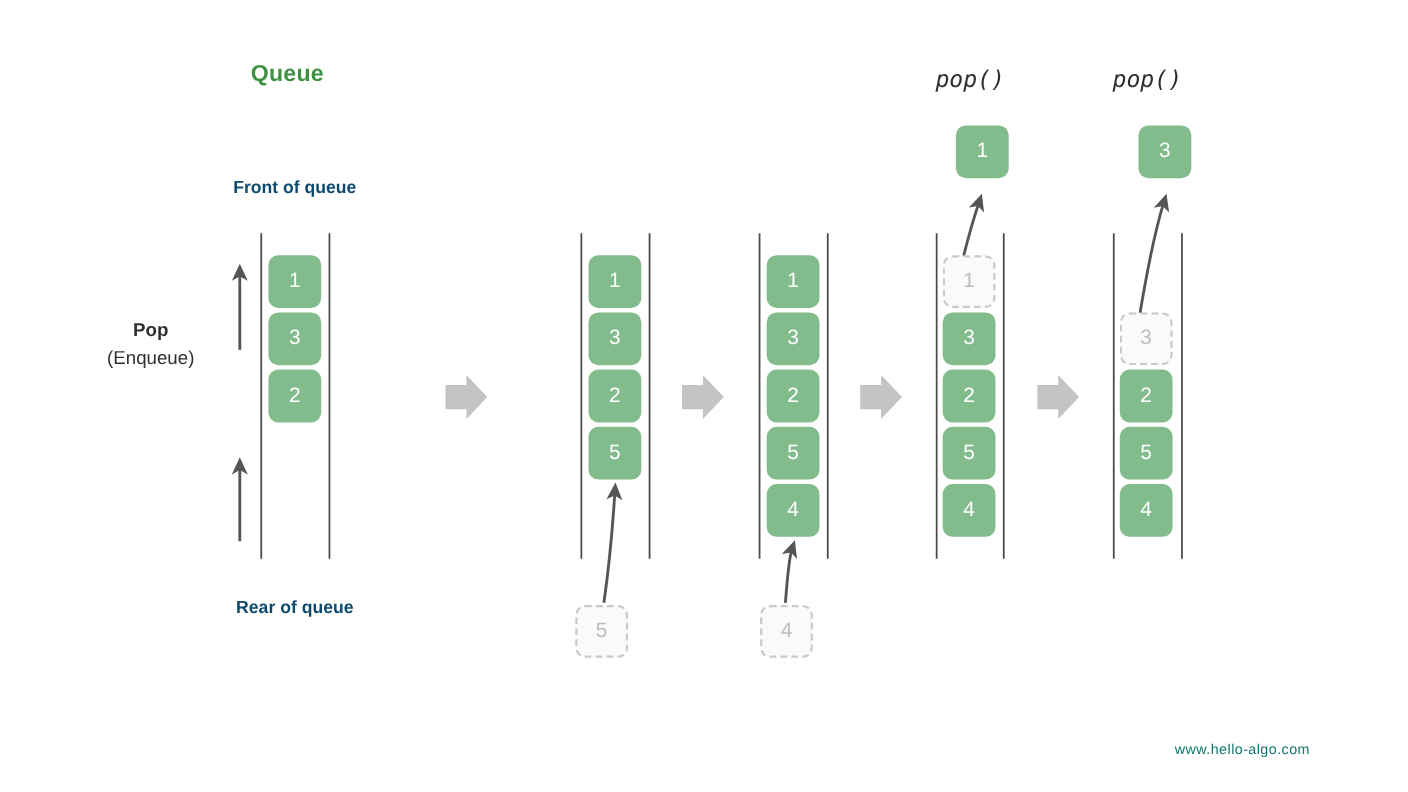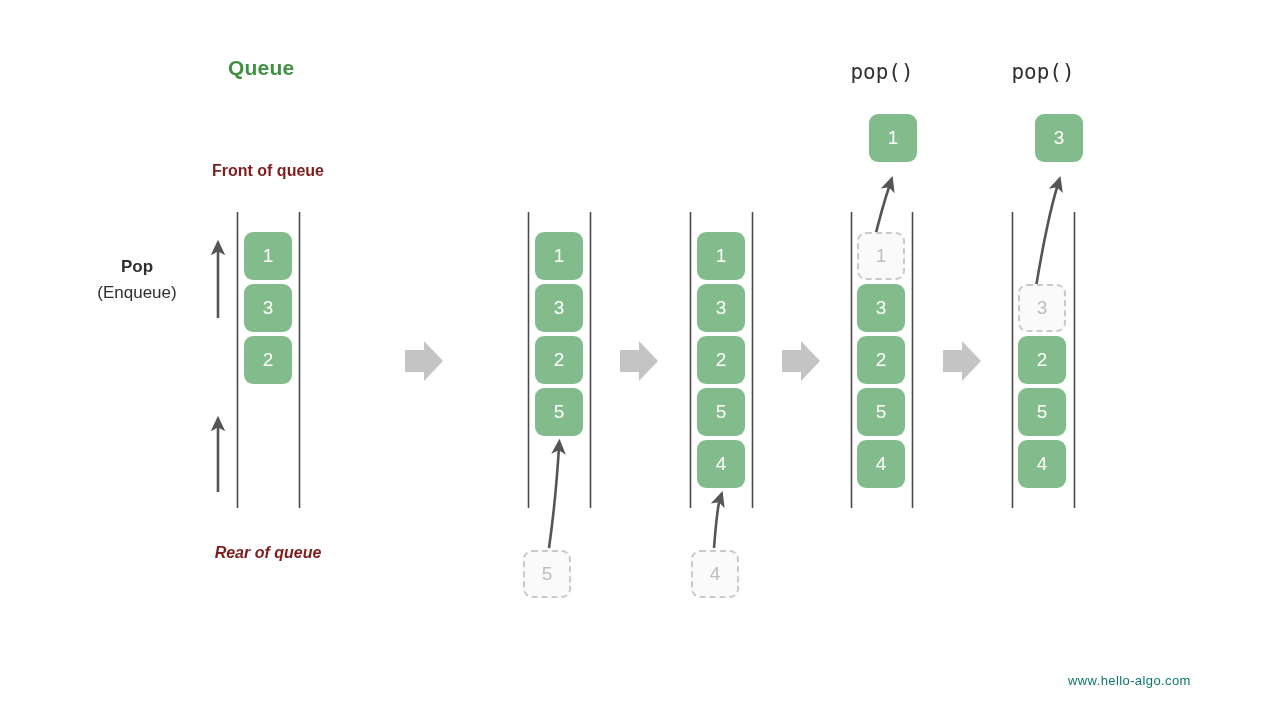--- a/index.html
+++ b/index.html
@@ -29,40 +29,41 @@
     left: 228px; top: 56px;
     font-size: 21px;
     font-weight: bold;
     color: #3f9142;
     letter-spacing: .2px;
     white-space: nowrap;
   }
   .lbl-bold {
     font-size: 16px;
     font-weight: bold;
-    color: #7f1d1d;
+    color: #0c4a6e;
     white-space: nowrap;
     text-align: center;
   }
   .front-label { left: 188px; top: 162px; width: 160px; }
-  .rear-label  { left: 188px; top: 544px; width: 160px; font-style: italic; }
-
-  .side-group { width: 150px; text-align: center; }
+  .rear-label  { left: 188px; top: 544px; width: 160px; }
+
+  .side-group { width: 150px; text-align: center; margin-top: 33px; }
   .pop-group  { left: 62px; top: 254px; }
   .push-group { left: 62px; top: 426px; }
   .side-group .line1 { font-size: 17px; font-weight: bold; line-height: 26px; }
   .side-group .line2 { font-size: 17px; font-weight: normal; line-height: 26px; }
 
   
   .mono-caption {
     font-family: "DejaVu Sans Mono", "Liberation Mono", monospace;
     font-size: 21px;
     color: #2f2f2f;
     white-space: nowrap;
     text-align: center;
+    font-style: italic;
   }
   .mono-caption .arg { color: #3f9142; font-weight: bold; }
 
   
   .box {
     width: 48px;
     height: 48px;
     border-radius: 9px;
     background: #82bb8c;
     color: #ffffff;

